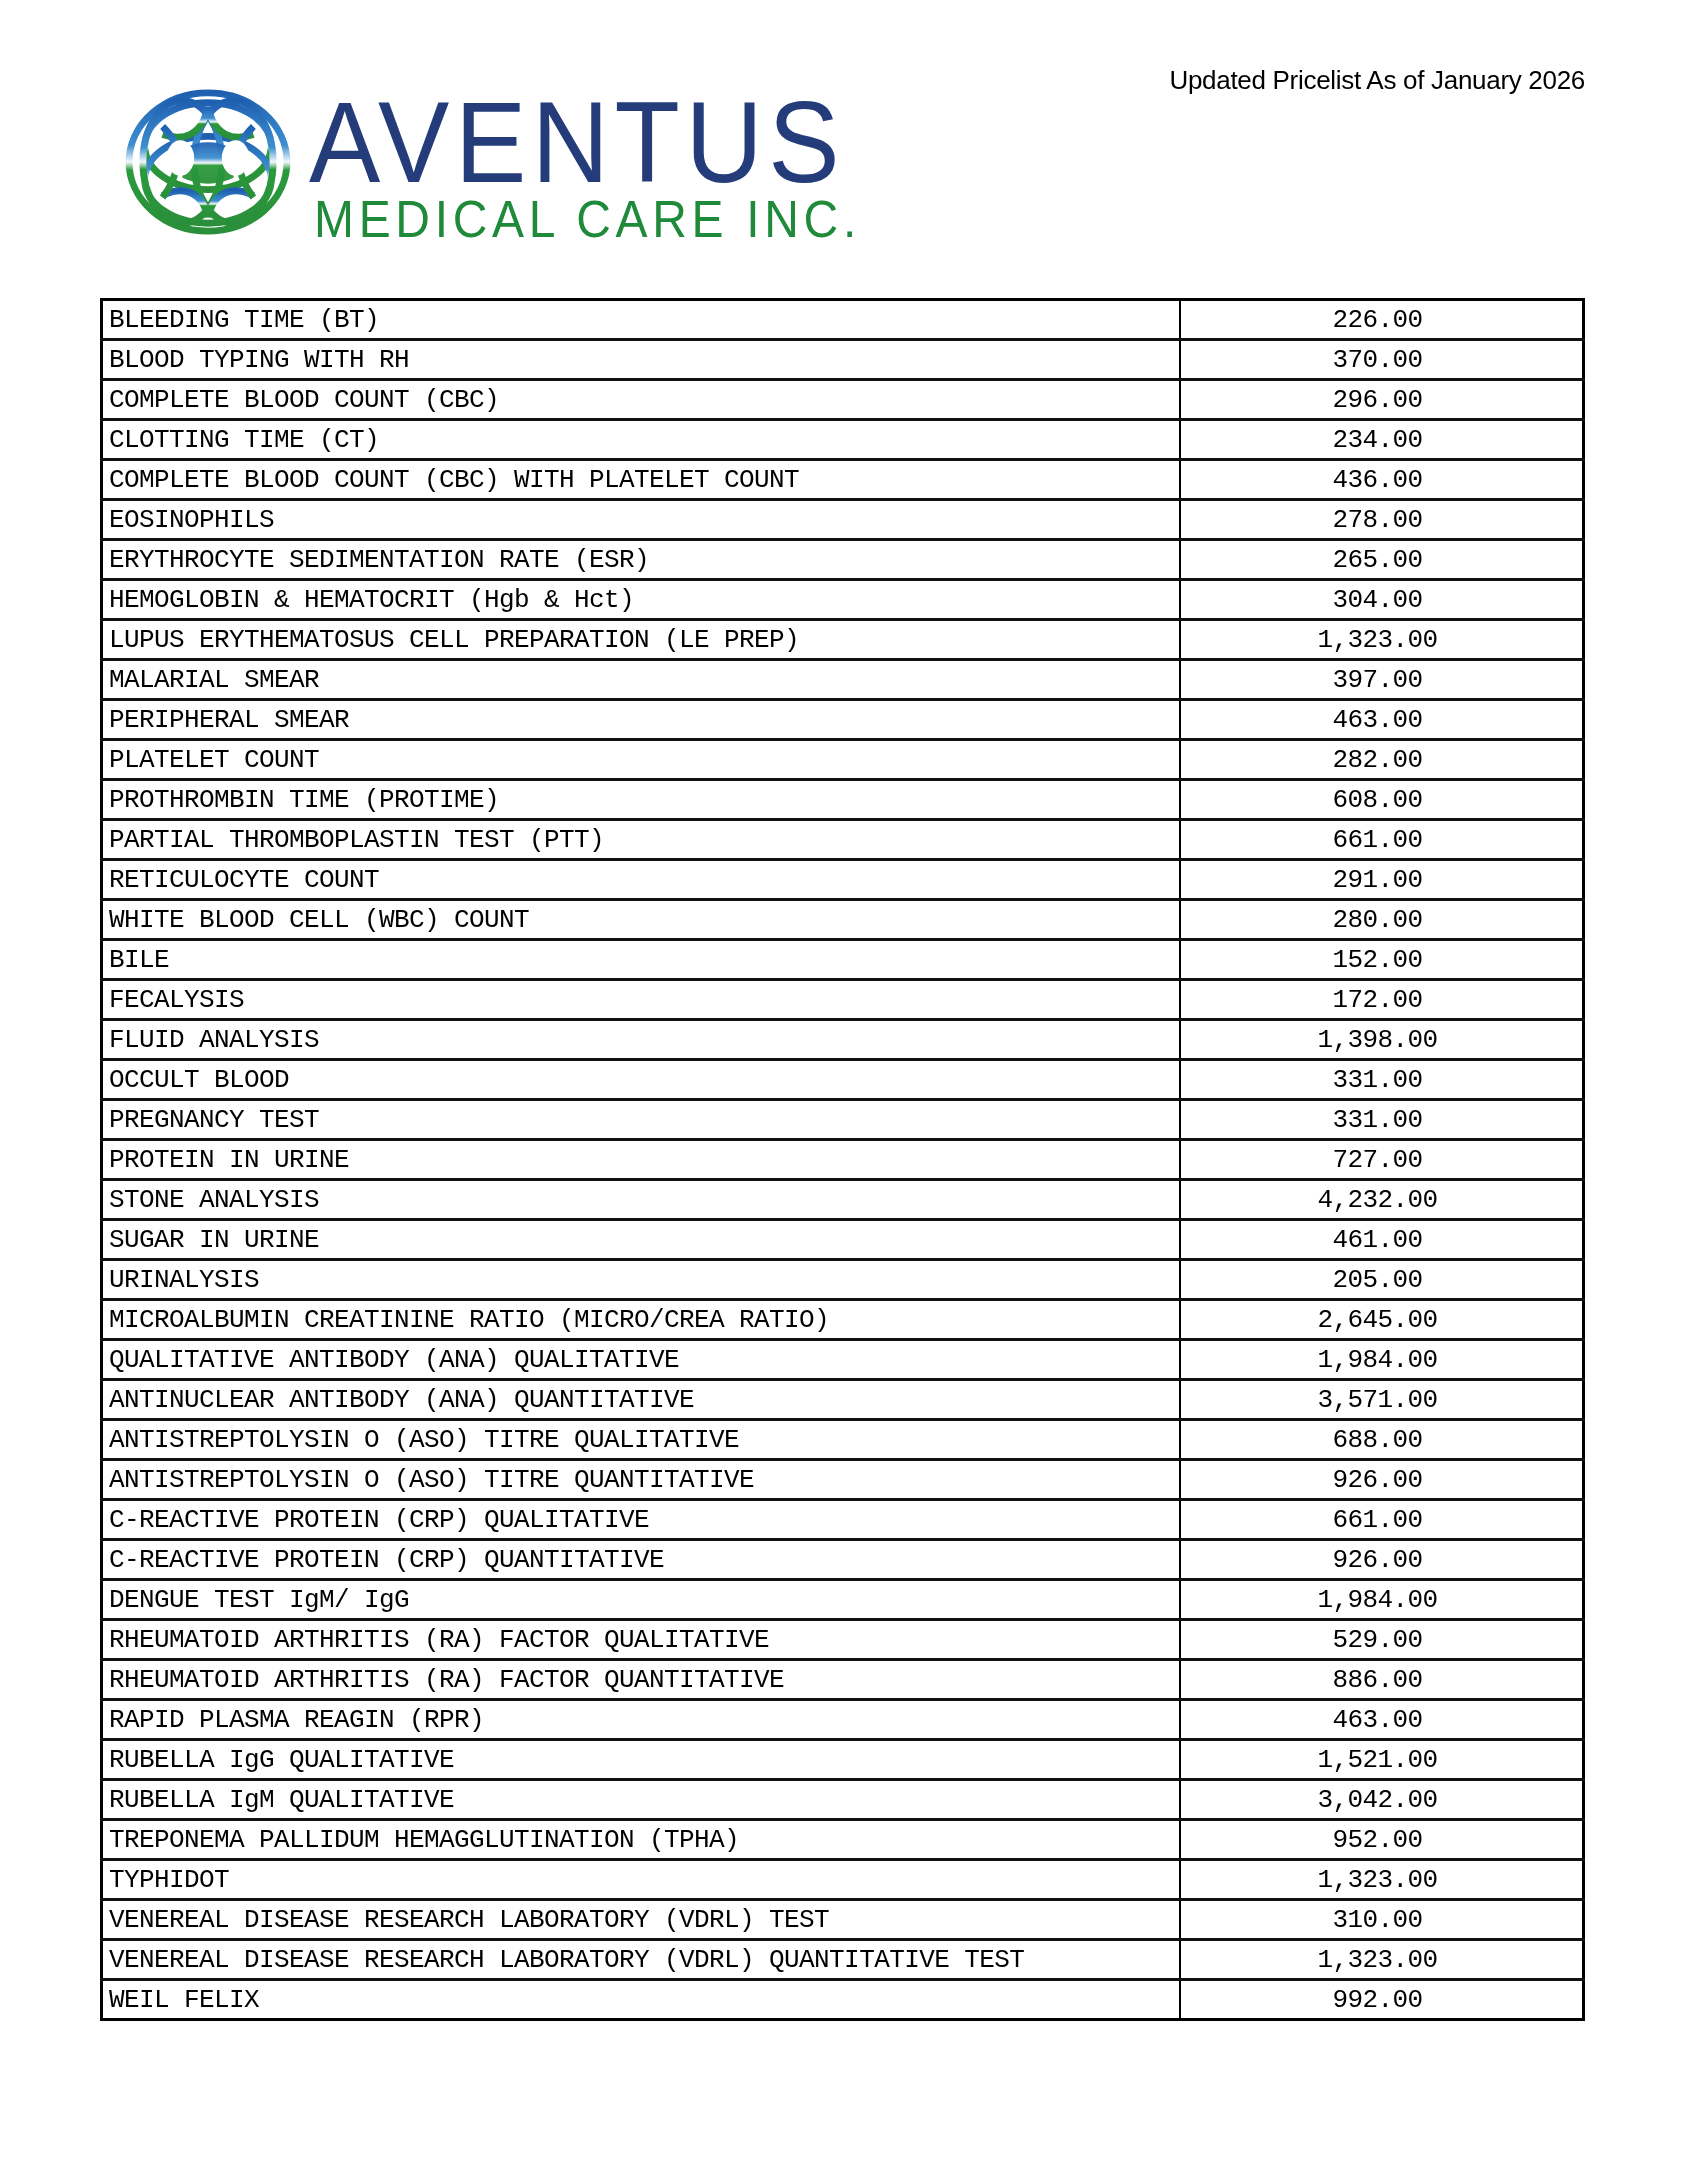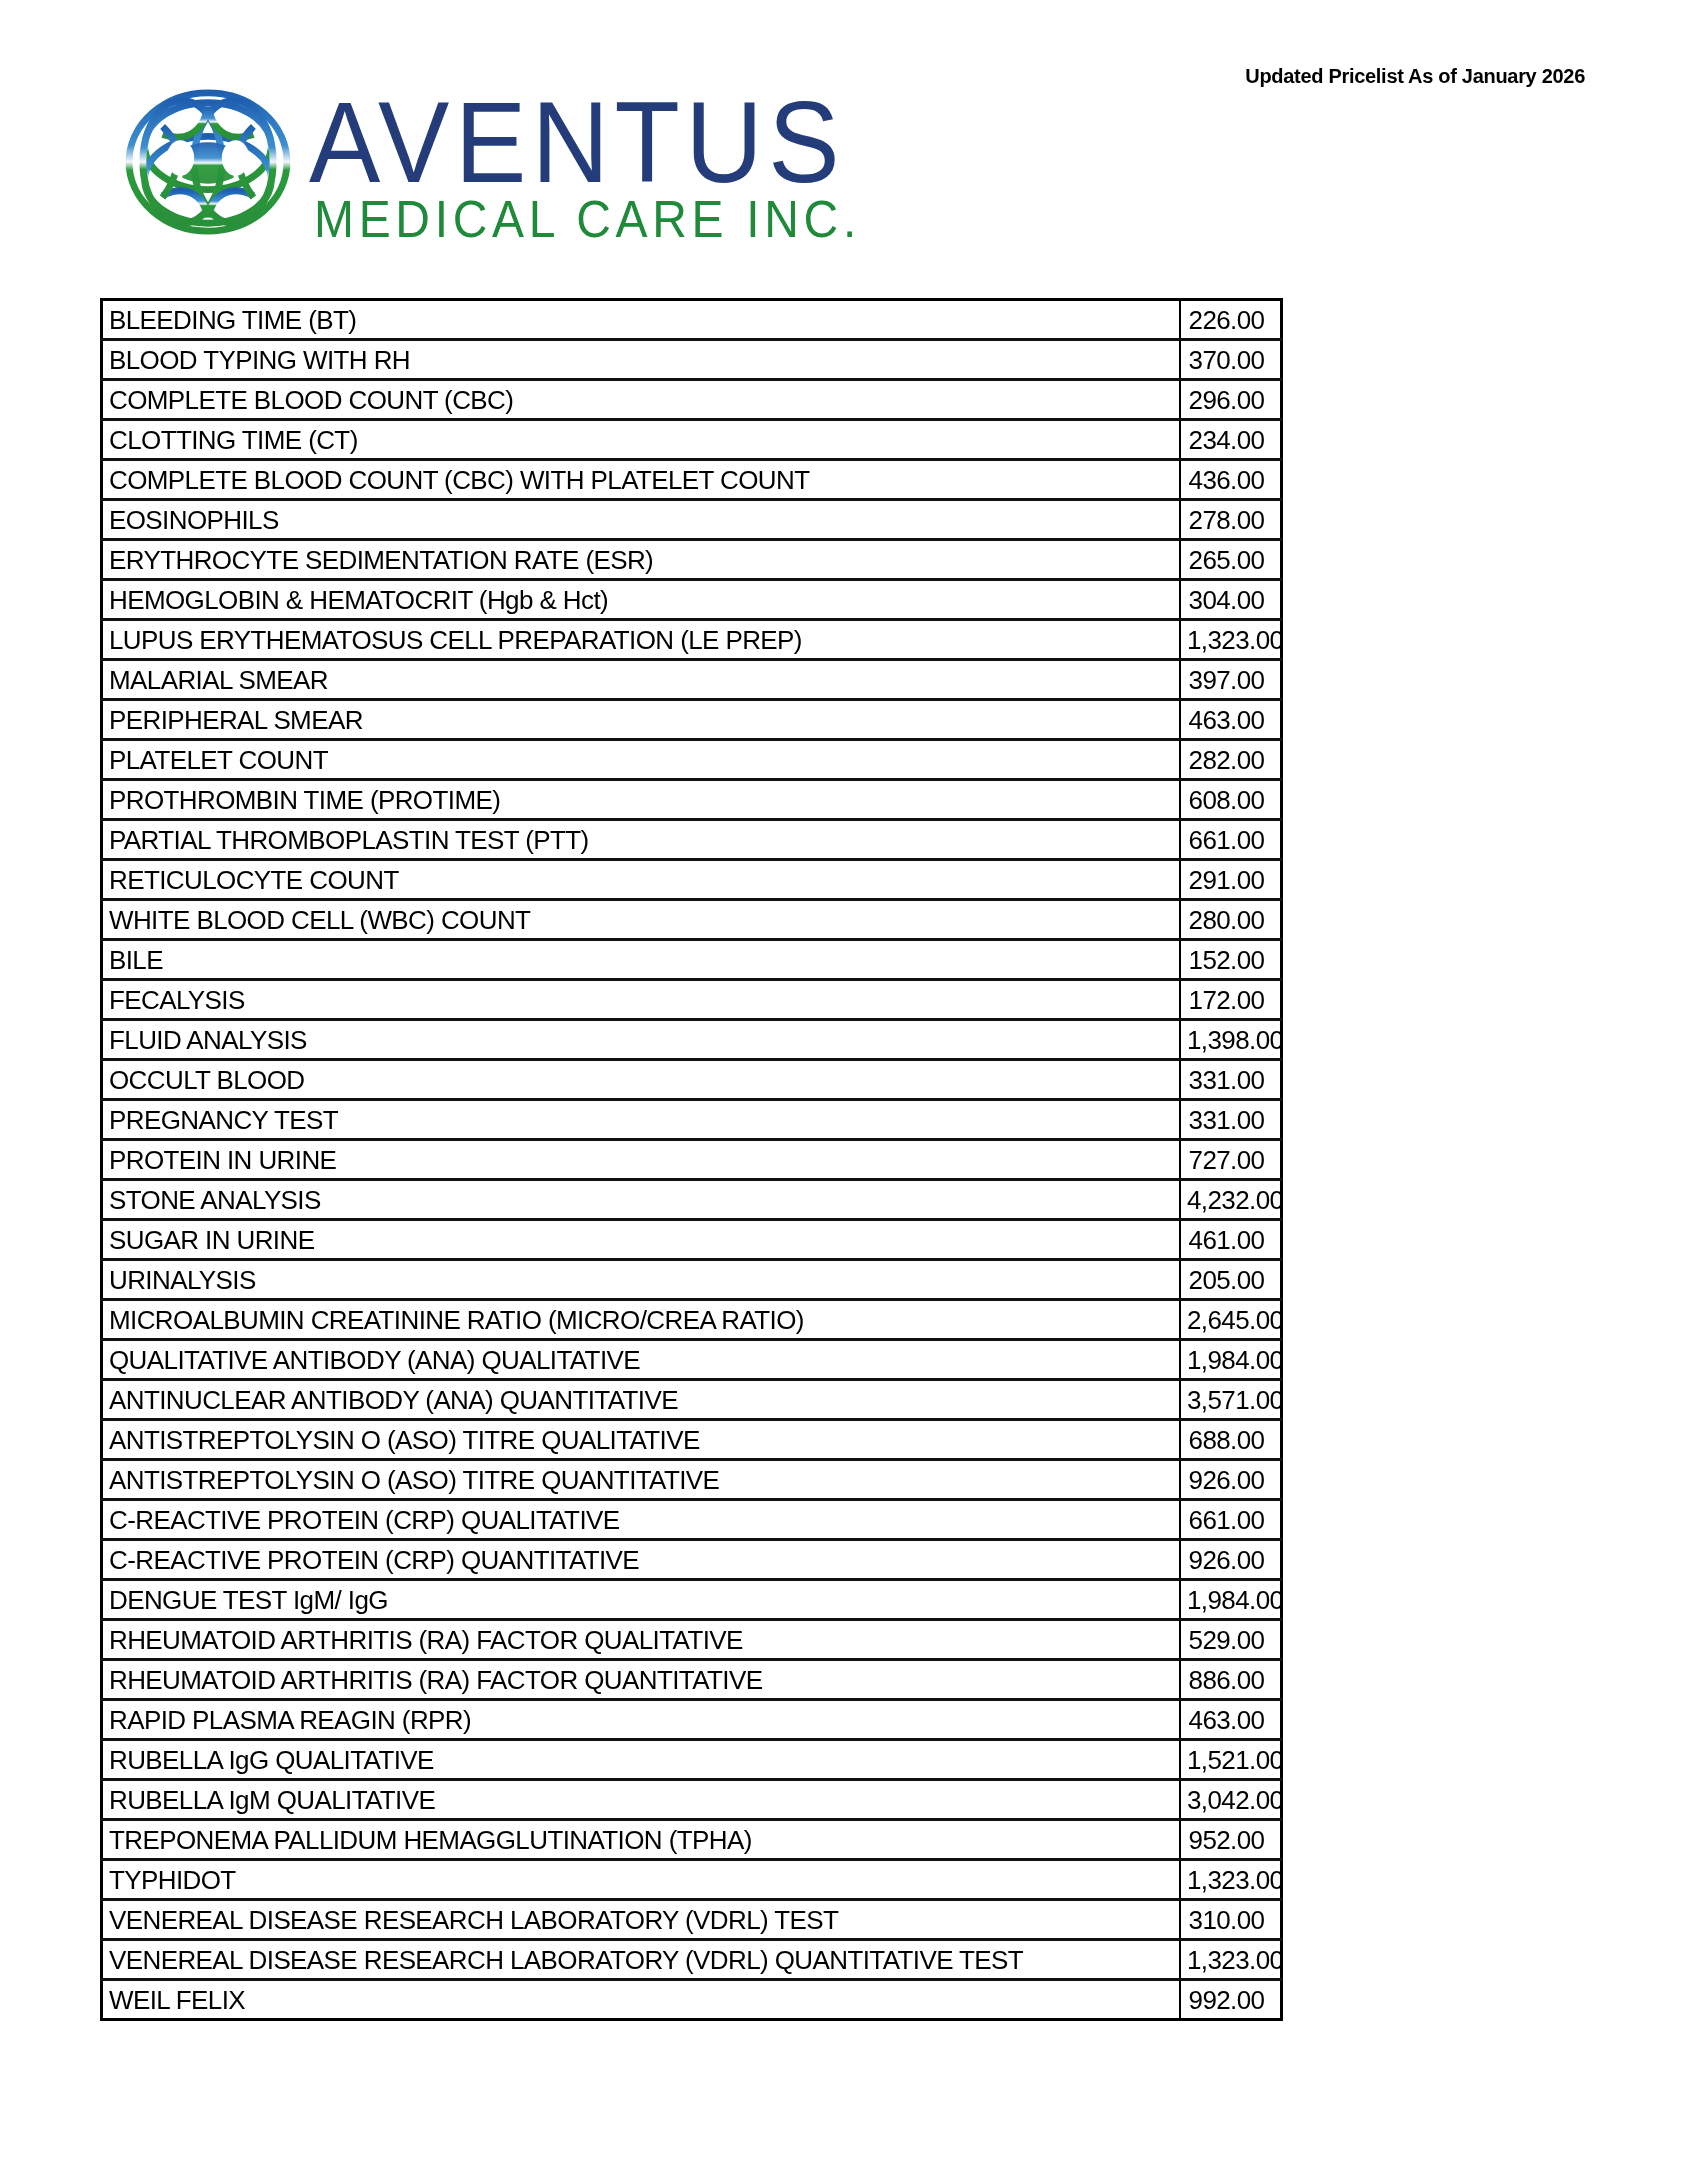--- a/index.html
+++ b/index.html
@@ -8,25 +8,25 @@
 
   .logo { position: absolute; left: 121px; top: 85px; width: 772px; height: 158px; }
   .emblem { position: absolute; left: 2px; top: 2px; width: 170px; height: 150px; }
   .brand-name { position: absolute; left: 188px; top: 0px; font-size: 115px; line-height: 115px;
                 color: #243c7a; letter-spacing: 6px; font-weight: 400; transform: scaleX(0.93);
                 transform-origin: left top; white-space: nowrap; }
   .brand-sub { position: absolute; left: 193px; top: 107px; font-size: 51px; line-height: 55px;
                color: #1e8a3a; letter-spacing: 5px; white-space: nowrap; transform: scaleX(0.94);
                transform-origin: left top; }
 
-  .updated { position: absolute; right: 98px; top: 65px; font-size: 20px; font-weight: 700;
+  .updated { position: absolute; right: 98px; top: 65px; font-size: 26px; font-weight: 400;
              white-space: nowrap; letter-spacing: -0.3px; }
 
-  table.prices { position: absolute; left: 100px; top: 298px; width: 1183px;
-                 border-collapse: collapse; table-layout: fixed; border: 3px solid #000; }
+  table.prices { position: absolute; left: 100px; top: 298px; width: 1485px;
+                 border-collapse: collapse; table-layout: fixed; border: 3px solid #000; font-family: Liberation Mono, monospace; }
   table.prices td { height: 37px; border-top: 3px solid #111; border-bottom: 0;
                     padding: 0 6px; font-size: 26px; line-height: 36px; white-space: nowrap;
                     overflow: hidden; vertical-align: middle; letter-spacing: -0.6px; }
   table.prices td.name { width: 1064px; border-right: 2px solid #000; }
   table.prices td.price { text-align: center; padding-right: 14px; }
   table.prices tr:first-child td { border-top: 0; }
 </style>
 </head>
 <body>
 

